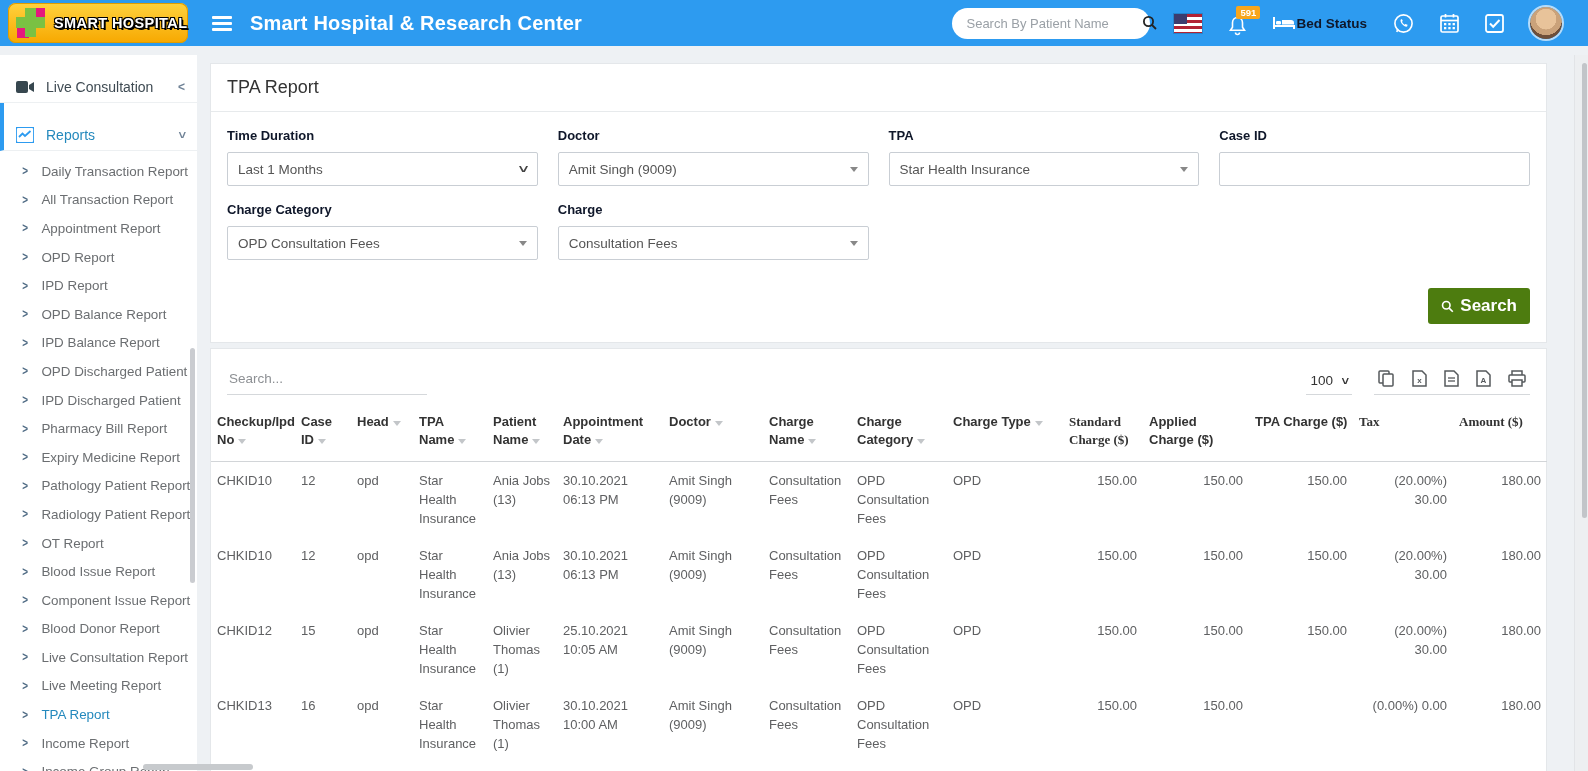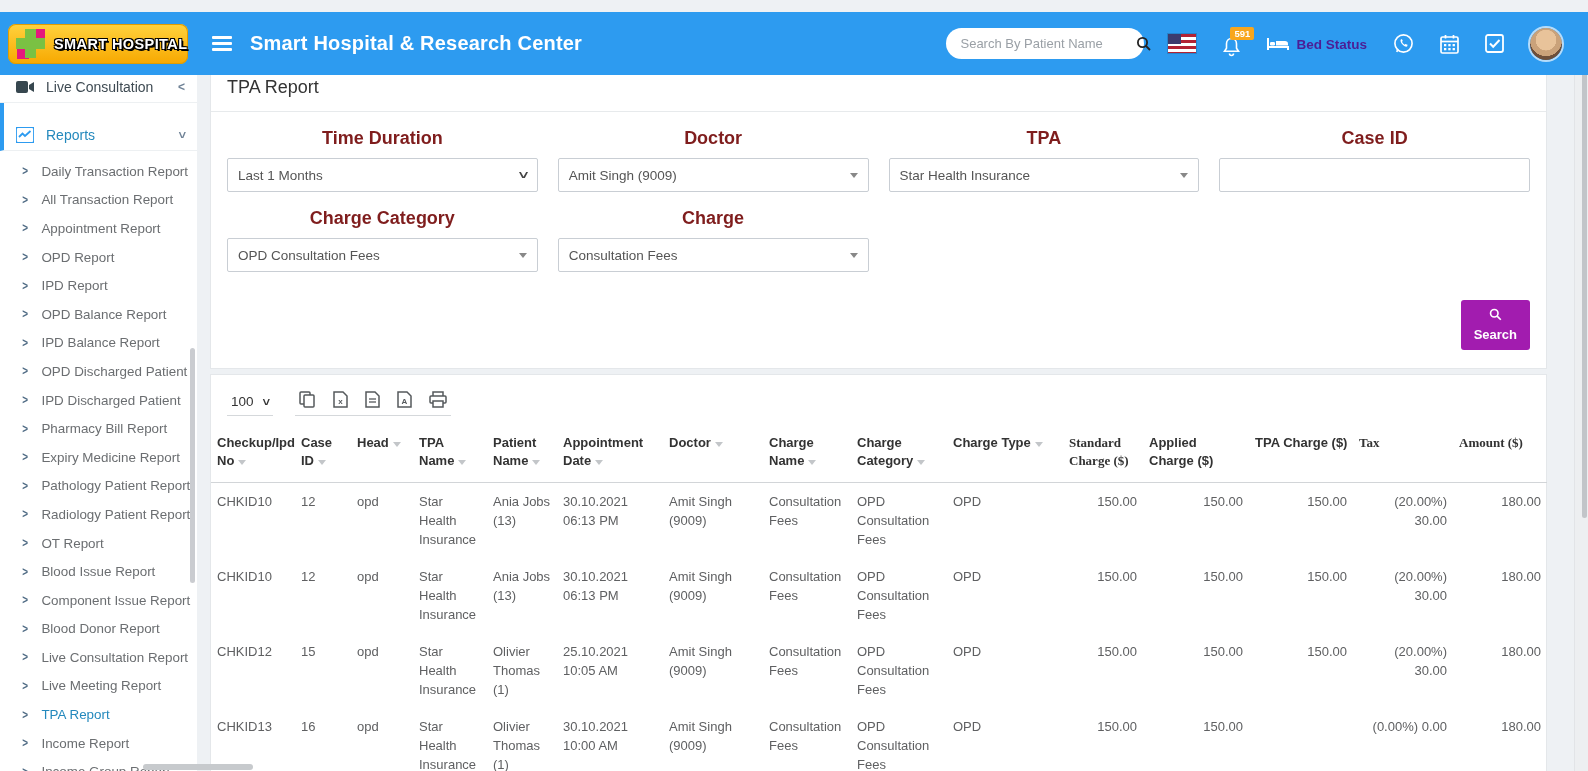--- a/index.html
+++ b/index.html
@@ -1,20 +1,20 @@
 <!DOCTYPE html>
 <html><head>
 <meta charset="utf-8">
 <style>
   * { margin:0; padding:0; box-sizing:border-box; }
   html,body { width:1588px; height:771px; overflow:hidden; background:#eef1f4;
     font-family:"Liberation Sans","DejaVu Sans",sans-serif; }
 
   
-  .header { position:fixed; top:12px; left:0; right:0; height:63px; background:#2d9bf0;
+  .header { position:fixed; top:0; left:0; right:0; height:46px; background:#2d9bf0;
     display:flex; align-items:center; z-index:10; }
   .logo-badge { margin-left:8px; height:40px; width:180px; background:linear-gradient(#ffd23e,#f7a800);
     border-radius:8px; display:flex; align-items:center; padding:0 8px; box-shadow:0 0 0 1px #e09c00 inset; }
   .logo-cross { position:relative; width:30px; height:30px; flex:0 0 30px; }
   .logo-cross .sq1 { position:absolute; right:1px; top:0; width:12px; height:12px; background:#e5187d; }
   .logo-cross .sq2 { position:absolute; left:1px; bottom:0; width:12px; height:12px; background:#e5187d; }
   .logo-cross .v { position:absolute; left:9px; top:0; width:11px; height:29px; background:#7ac143; }
   .logo-cross .h { position:absolute; left:0; top:9px; width:29px; height:11px; background:#7ac143; }
   .logo-text { margin-left:8px; font-size:14.5px; font-weight:900; letter-spacing:.4px; color:#fff;
     text-shadow:-1px -1px 0 #000,1px -1px 0 #000,-1px 1px 0 #000,1px 1px 0 #000,2px 2px 0 #000; white-space:nowrap; }
@@ -26,21 +26,21 @@
     align-items:center; padding:0 10px 0 14px; margin-right:24px; }
   .search-pill input { border:none; outline:none; flex:1; font-size:13px; color:#333; background:transparent; }
   .search-pill input::placeholder { color:#9aa0a6; }
   .hdr-icons { display:flex; align-items:center; gap:26px; margin-right:16px; }
   .flag { width:28px; height:19px; background:repeating-linear-gradient(#b22234 0 3px,#fff 3px 6px);
     position:relative; box-shadow:0 0 0 1px rgba(0,0,0,.15); }
   .flag::before { content:""; position:absolute; left:0; top:0; width:13px; height:10px; background:#3c3b6e; }
   .bell-wrap { position:relative; padding-top:6px; }
   .badge { position:absolute; top:-4px; left:8px; background:#f8a61c; color:#fff; font-size:9.5px;
     font-weight:700; padding:1px 4px; border-radius:2px; line-height:11px; }
-  .bed-status { display:flex; align-items:flex-end; gap:7px; color:#4c1d95; font-size:13.5px; font-weight:600; }
+  .bed-status { display:flex; align-items:flex-end; gap:1px; color:#0f172a; font-size:13.5px; font-weight:600; }
   .avatar { width:32px; height:32px; border-radius:50%; margin-right:10px;
     background:radial-gradient(circle at 50% 38%, #e8c39a 0 40%, #caa27a 41% 62%, #6e4f3a 63% 100%);
     box-shadow:0 0 0 2px rgba(255,255,255,.65); }
 
   
   .sidebar { position:fixed; top:55px; left:0; bottom:0; width:197px; background:#fff; z-index:5; }
   .side-main { height:48px; display:flex; align-items:center; padding:16px 12px 0 16px;
     border-bottom:1px solid #edf0f2; cursor:pointer; }
   .side-main .lbl { margin-left:12px; font-size:14px; color:#3e4a52; flex:1; }
   .side-main.active { border-left:4px solid #2d9bf0; padding-left:12px;justify-content:space-between; }
@@ -63,32 +63,32 @@
     border-radius:3px; z-index:6; }
   .hthumb { position:fixed; left:143px; bottom:1px; width:110px; height:6px; background:#c7cacd;
     border-radius:3px; z-index:6; }
 
   
   .main { position:absolute; top:55px; left:197px; right:14px; bottom:0; padding:8px 27px 0 13px; }
   .panel { background:#fff; border:1px solid #e4e7ea; }
   .page-title { padding:13px 16px; font-size:18px; color:#333; border-bottom:1px solid #e7eaec; }
   .filters { padding:16px 16px 0; display:grid; grid-template-columns:repeat(4,1fr);
     column-gap:20px; row-gap:16px; }
-  .field label { display:block; font-size:18px; font-weight:700; color:#7f1d1d; margin-bottom:9px;text-align:center; }
+  .field label { display:block; font-size:13px; font-weight:700; color:#0f172a; margin-bottom:9px; }
   .control { height:34px; border:1px solid #c9ced4; border-radius:2px; background:#fff;
     display:flex; align-items:center; justify-content:space-between; padding:0 10px;
     font-size:13.5px; color:#555; cursor:pointer; }
   .control input { border:none; outline:none; width:100%; font-size:13.5px; color:#555; }
   .tri-down { width:0; height:0; border-left:4px solid transparent; border-right:4px solid transparent;
     border-top:5px solid #888; }
   .ctl-chev { font-weight:700; color:#444; font-size:12px; transform:rotate(90deg) scale(1,1.3); }
   .search-row { display:flex; justify-content:flex-end; padding:28px 16px 18px; }
-  .btn-search { background:#a21caf; color:#fff; border:none; border-radius:3px; padding:8px 13px;
-    font-size:13px; font-weight:600; display:flex; align-items:center; gap:6px; cursor:pointer;
-    font-family:inherit;flex-direction:column; }
+  .btn-search { background:#4d7c0f; color:#fff; border:none; border-radius:3px; padding:8px 13px;
+    font-size:17px; font-weight:600; display:flex; align-items:center; gap:6px; cursor:pointer;
+    font-family:inherit; }
 
   .panel-table { margin-top:5px; border-bottom:none; min-height:480px; }
   .tbl-toolbar { display:flex; justify-content:space-between; align-items:flex-end; padding:16px 16px 2px; }
   .tbl-search { width:200px; border-bottom:1px solid #d5d8db; padding:4px 2px 7px; }
   .tbl-search input { border:none; outline:none; width:100%; font-size:13.5px; color:#444; }
   .tbl-search input::placeholder { color:#8d9094; }
   .toolbar-right { display:flex; align-items:flex-end; gap:22px; }
   .page-size { display:flex; align-items:center; gap:8px; border-bottom:1px solid #d5d8db;
     padding:2px 4px 6px; font-size:13.5px; color:#333; cursor:pointer; }
   .export-icons { display:flex; align-items:center; gap:17px; border-bottom:1px solid #d5d8db;
@@ -356,20 +356,23 @@
             <circle cx="6.5" cy="6.5" r="4.6" fill="none" stroke="#fff" stroke-width="2"></circle>
             <line x1="10" y1="10" x2="14.5" y2="14.5" stroke="#fff" stroke-width="2"></line>
           </svg>
         <span>Search</span>
       </button>
     </div>
   </div>
 
   <div class="panel panel-table">
     <div class="tbl-toolbar">
+      <div class="tbl-search">
+        <input placeholder="Search..." style="">
+      </div>
       <div class="toolbar-right">
         <div class="page-size">
           <span>100</span>
           <span class="chev down" style="color:#333">&gt;</span>
         </div>
         <div class="export-icons">
           <span class="eicon">
             <svg width="17" height="17" viewBox="0 0 17 17">
                 <rect x="1" y="1" width="10" height="12" rx="1" fill="#fff" stroke="#55595c" stroke-width="1.5"></rect>
                 <rect x="5" y="4" width="10" height="12" rx="1" fill="#fff" stroke="#55595c" stroke-width="1.5"></rect>

